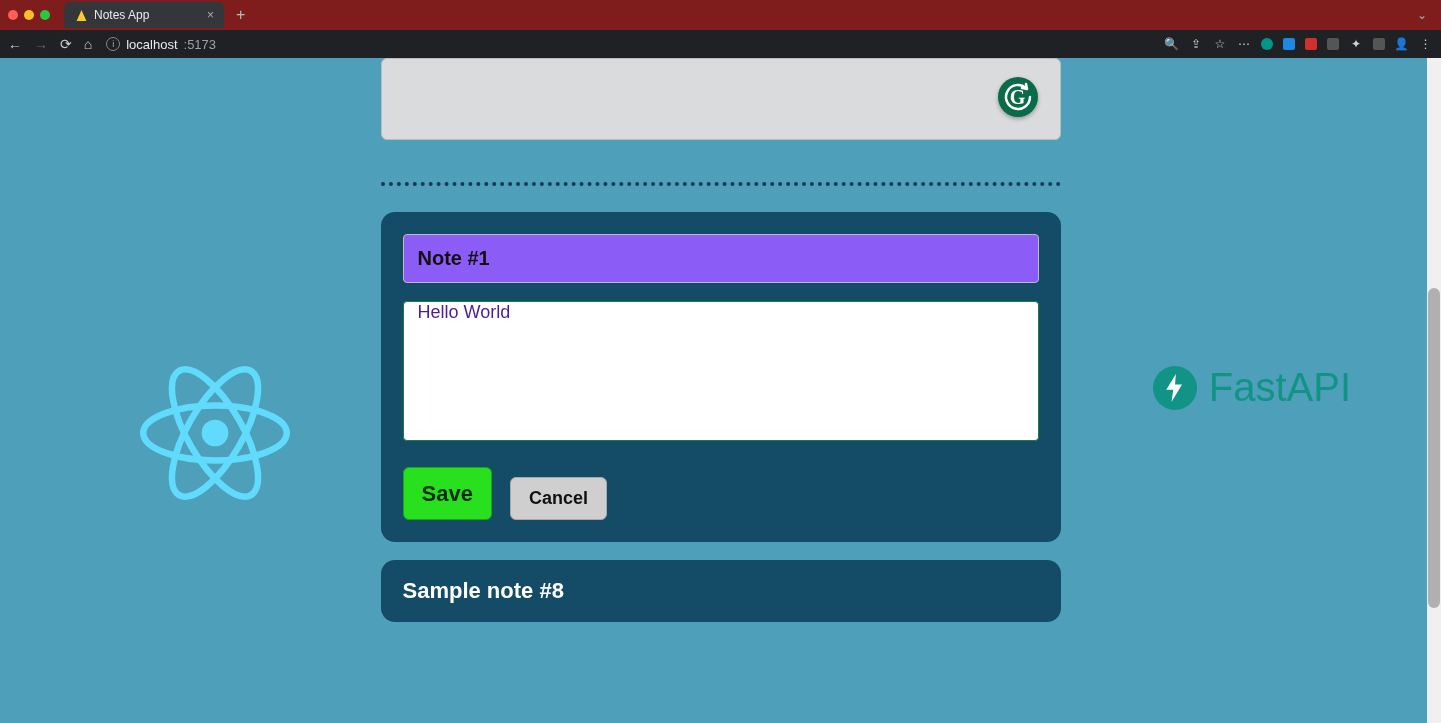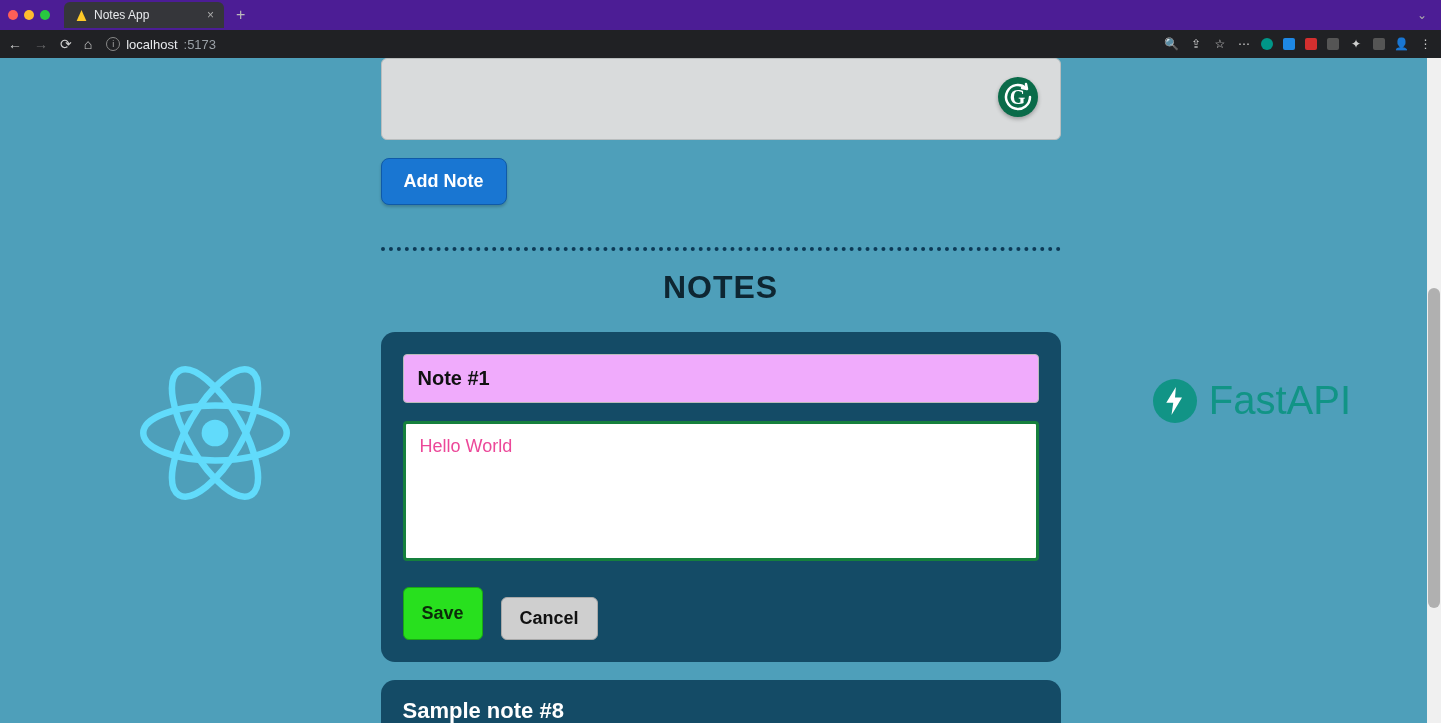--- a/index.html
+++ b/index.html
@@ -5,21 +5,21 @@
   * { box-sizing: border-box; margin: 0; padding: 0; }
   html, body { height: 100%; }
   body {
     font-family: Arial, Helvetica, sans-serif;
     background: #202124;
     overflow: hidden;
   }
 
   
   .browser-chrome {
-    background: #4c1d95;
+    background: #7f1d1d;
     height: 58px;
     display: flex;
     flex-direction: column;
     color: #cfcfcf;
     font-size: 12px;
   }
   .tab-strip {
     display: flex;
     align-items: center;
     height: 30px;
@@ -102,21 +102,21 @@
     position:absolute;
     left: 140px;
     top: 300px;
     width: 150px;
     height: 150px;
     color:#61dbfb;
   }
   .fastapi-logo {
     position:absolute;
     right: 90px;
-    top: 320px;
+    top: 307px;
     display:flex;
     align-items:center;
     gap:12px;
     color:#119486;
     font-size:40px;
     font-weight:500;
   }
   .fastapi-bolt {
     width:44px;height:44px;border-radius:50%;
     background:#119486;display:flex;align-items:center;justify-content:center;
@@ -175,47 +175,47 @@
   }
 
   .note-card {
     margin-top:26px;
     background:#144b66;
     border-radius:14px;
     padding:22px;
   }
   .note-title-input {
     width:100%;
-    background:#f0abfc;
+    background:#8b5cf6;
     border:1px solid #bbb;
     border-radius:4px;
     padding:12px 14px;
     font-size:20px;
     font-weight:700;
     color:#111;
   }
   .note-body-input {
     width:100%;
     margin-top:18px;
     background:#fff;
-    border:3px solid #15803d;
+    border:1px solid #15803d;
     border-radius:4px;
-    padding:12px 14px;
+    padding:0 14px;
     font-size:18px;
-    color:#ec4899;
+    color:#4c1d95;
     height:140px;
     resize:none;
     font-family:inherit;
   }
   .card-btn-row { display:flex; gap:18px; margin-top:22px; }
   .save-btn {
     background:#28e01e;
     color:#0b2b0a;
     font-weight:800;
-    font-size:18px;
+    font-size:22px;
     padding:10px 18px;
     border:1px solid #1aa715;
     border-radius:6px;
     cursor:pointer;
   }
   .cancel-btn {
     background:#cfcfcf;
     color:#111;
     font-weight:700;
     font-size:18px;
@@ -318,25 +318,23 @@
     <div class="top-input-wrap">
       <div class="grammarly">
         <span>G</span>
         <svg width="40" height="40" viewBox="0 0 40 40" fill="none">
           <path d="M32 20a12 12 0 1 1-4-9" stroke="#fff" stroke-width="2.5" stroke-linecap="round"></path>
           <path d="M28 7l1 5-5-1" stroke="#fff" stroke-width="2.5" stroke-linecap="round" stroke-linejoin="round"></path>
         </svg>
       </div>
     </div>
 
-    <button class="add-note-btn">Add Note</button>
 
     <hr class="divider">
 
-    <h2 class="notes-heading">NOTES</h2>
 
     <div class="note-card">
       <input class="note-title-input" type="text" value="Note #1" style="">
       <textarea class="note-body-input" style="">Hello World</textarea>
       <div class="card-btn-row">
         <button class="save-btn">Save</button>
         <button class="cancel-btn">Cancel</button>
       </div>
     </div>
 

